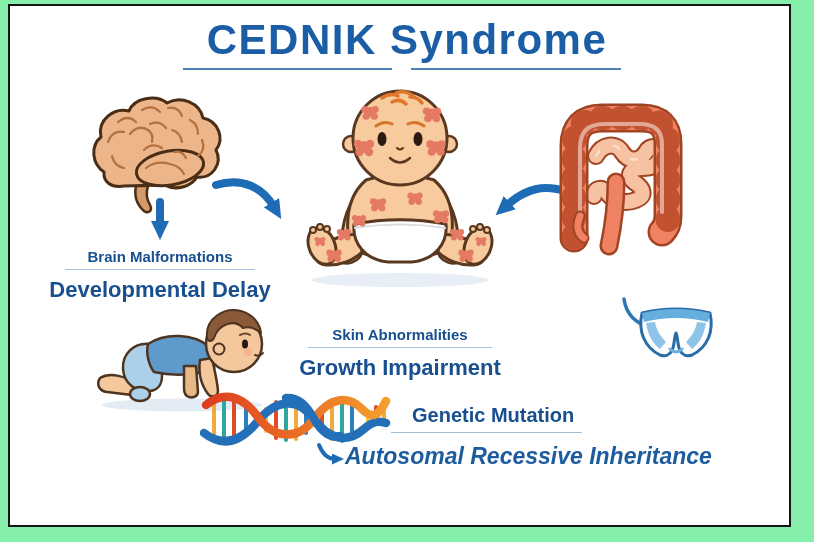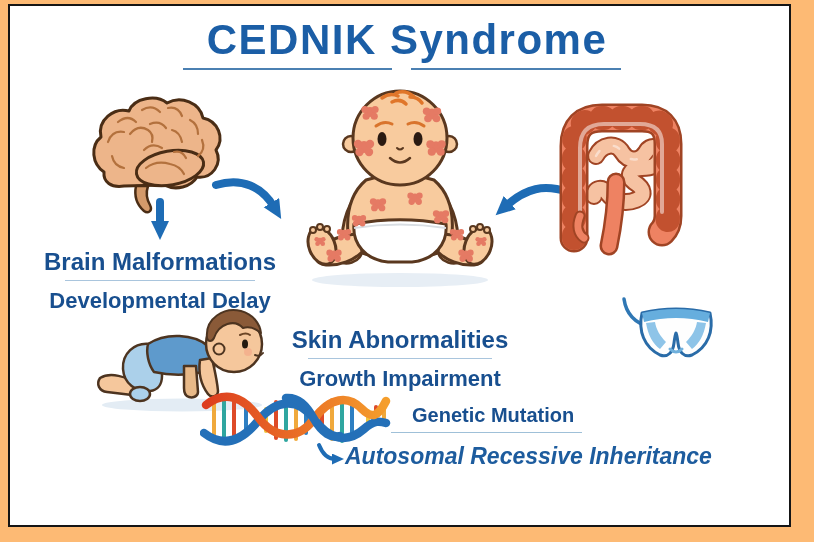--- a/index.html
+++ b/index.html
@@ -1,26 +1,26 @@
 <!DOCTYPE html>
 <html><head>
 <meta charset="utf-8">
 <style>
   html,body{margin:0;padding:0;background:#ffffff;}
   body{font-family:"Liberation Sans",sans-serif;}
-  .canvas{position:relative;width:814px;height:542px;background:#fdba74;overflow:hidden;}
+  .canvas{position:relative;width:814px;height:542px;background:#86efac;overflow:hidden;}
   .frame{position:absolute;left:8px;top:4px;width:779px;height:519px;border:2px solid #151515;background:#ffffff;}
   .abs{position:absolute;}
   .title{position:absolute;left:0;top:16px;width:814px;text-align:center;margin:0;
          font-size:42px;font-weight:bold;letter-spacing:1.5px;color:#1b5ea6;}
   .title-underline{position:absolute;top:68px;height:0;border-top:2.5px solid #4b80b2;}
   .tu1{left:183px;width:209px;}
   .tu2{left:411px;width:210px;}
   .feature{position:absolute;text-align:center;}
-  .feature .lbl{font-size:24px;font-weight:bold;color:#184f8f;white-space:nowrap;}
+  .feature .lbl{font-size:15px;font-weight:bold;color:#184f8f;white-space:nowrap;}
   .feature .underline{height:0;border-top:1.5px solid #a9c5dd;margin:4px auto 7px auto;}
   .feature .sub{font-size:22px;font-weight:bold;color:#184f8f;white-space:nowrap;}
   .f-brain{left:38px;top:248px;width:244px;}
   .f-brain .underline{width:190px;}
   .f-skin{left:288px;top:290px;width:224px;margin-top:36px;}
   .f-skin .underline{width:184px;}
   .f-digestive{left:526px;top:250px;width:224px;}
   .f-digestive .underline{width:182px;}
   .gen-label{position:absolute;left:412px;top:404px;font-size:20px;font-weight:bold;color:#184f8f;white-space:nowrap;}
   .gen-underline{position:absolute;left:391px;top:432px;width:191px;height:0;border-top:1.5px solid #9fc0d8;}

